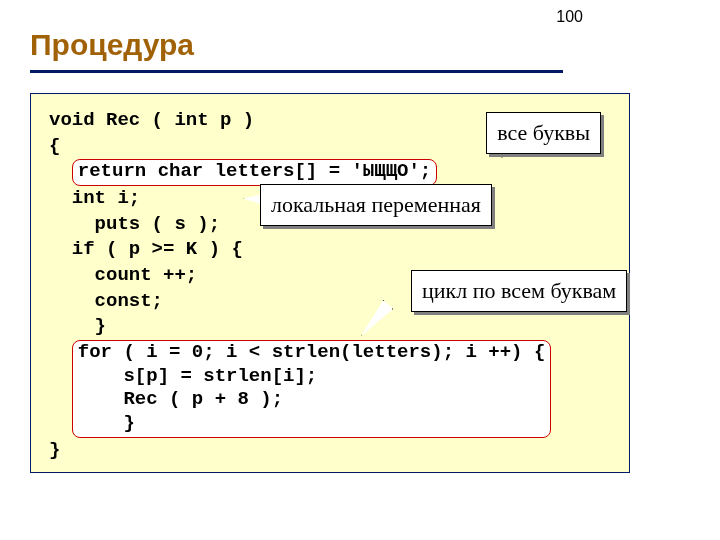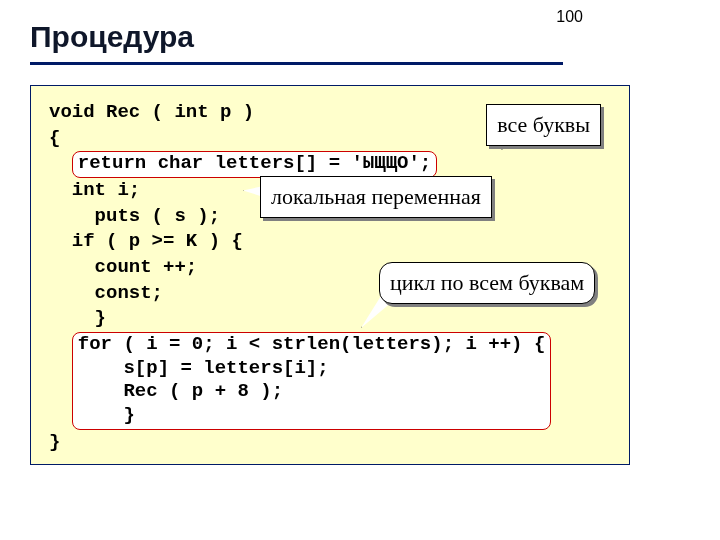--- a/index.html
+++ b/index.html
@@ -21,22 +21,22 @@
   .page-num {
     position: absolute;
     top: 8px;
     right: 10px;
     font-size: 16px;
     color: #000;
   }
   .title {
     font-size: 30px;
     font-weight: bold;
-    margin: 0 0 8px 0;
-    color: #0f172a;
+    margin: 8px 0 8px 0;
+    color: #a16207;
   }
   .title-rule {
     border: none;
     border-top: 3px solid #001a66;
     margin: 0 0 20px 0;
   }
   .code-box {
     position: relative;
     background: #ffffcc;
     border: 1.5px solid #001a66;
@@ -69,21 +69,21 @@
     font-family: Liberation Serif, serif;
     font-weight: normal;
     font-size: 22px;
     padding: 5px 10px;
     box-shadow: 3px 3px 0 #808080;
     z-index: 3;
     white-space: nowrap;
   }
   .c-all-letters { top: 18px; right: 28px; }
   .c-local-var   { top: 90px; left: 229px; }
-  .c-loop        { top: 176px; left: 348px; border-radius: 13px; }
+  .c-loop        { top: 176px; left: 380px; }
 
   
   .ptr {
     position: absolute;
     background: #ffffff;
     border: 1.5px solid #000;
     z-index: 2;
   }
   
   .ptr-letters {
@@ -125,16 +125,16 @@
 
     <div class="line">void Rec ( int p )</div>
     <div class="line">{</div>
     <div class="line"><span>  </span><span class="hl">return char letters[] = 'ЫЩЩО';</span></div>
     <div class="line">  int i;</div>
     <div class="line">    puts ( s );</div>
     <div class="line">  if ( p &gt;= K ) {</div>
     <div class="line">    count ++;</div>
     <div class="line">    const;</div>
     <div class="line">    }</div>
-    <div class="line"><span>  </span><span class="hl"><span>for ( i = 0; i &lt; strlen(letters); i ++) {</span><br><span>    s[p] = letters[i];</span><br><span>    Rec ( p + 8 );</span><br><span>    }</span></span></div>
+    <div class="line"><span>  </span><span class="hl"><span>for ( i = 0; i &lt; strlen(letters); i ++) {</span><br><span>    s[p] = strlen[i];</span><br><span>    Rec ( p + 8 );</span><br><span>    }</span></span></div>
     <div class="line">}</div>
   </div>
 </div>
 
 </body></html>

